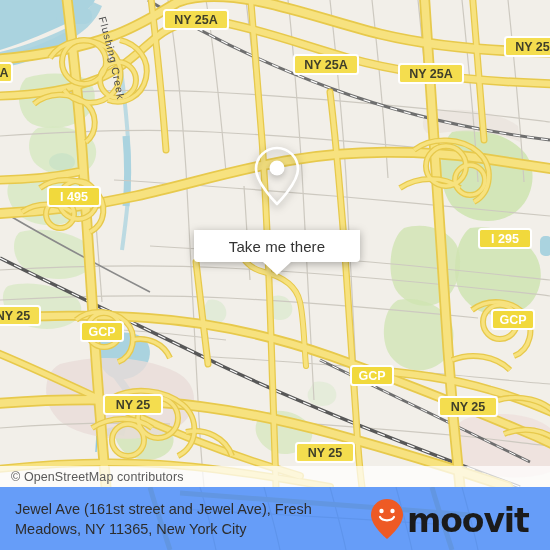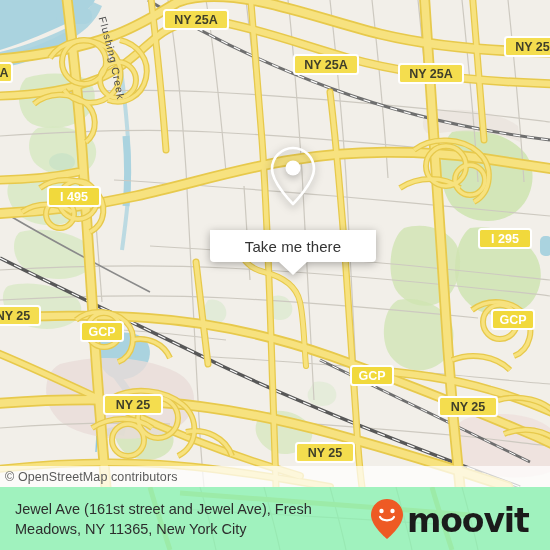--- a/index.html
+++ b/index.html
@@ -14,26 +14,26 @@
   .map{position:absolute;left:0;top:0;width:550px;height:487px;overflow:hidden;background:#f2efe9;}
   .map svg{position:absolute;left:0;top:0;}
 
   
   .attrib{
     position:absolute;left:0;top:466px;width:550px;height:21px;
     background:rgba(255,255,255,0.72);
     display:flex;align-items:center;
   }
   .attrib span{
-    font-size:12.5px;color:#5a5a5a;padding-left:5px;letter-spacing:.1px;
+    font-size:12.5px;color:#5a5a5a;padding-left:11px;letter-spacing:.1px;
   }
 
   
   .popup{
-    position:absolute;left:210px;top:122px;width:166px;
+    position:absolute;left:194px;top:122px;width:166px;
     filter:drop-shadow(0 2px 4px rgba(0,0,0,.30));
   }
   .popup-head{
     height:108px;border-radius:4px 4px 0 0;
     display:flex;align-items:center;justify-content:center;
   }
   .popup-foot{
     height:32px;background:#ffffff;border-radius:0 0 4px 4px;
     display:flex;align-items:center;justify-content:center;
     position:relative;
@@ -44,21 +44,21 @@
   .popup-tail{
     position:absolute;left:50%;top:100%;transform:translateX(-50%);
     width:0;height:0;
     border-left:14px solid transparent;border-right:14px solid transparent;
     border-top:13px solid #ffffff;
   }
 
   
   .footer{
     position:absolute;left:0;top:487px;width:550px;height:63px;
-    background:#86efac;display:flex;align-items:center;
+    background:#3b82f6;display:flex;align-items:center;
   }
   .footer-ghost{position:absolute;left:0;top:0;width:550px;height:63px;overflow:hidden;opacity:.22;}
   .footer-text{
     position:relative;z-index:2;
     padding-left:15px;width:355px;
     font-size:14.5px;line-height:20px;color:#2d2d2d;
   }
   .footer-logo{
     position:relative;z-index:2;display:flex;align-items:flex-end;gap:3px;
   }

